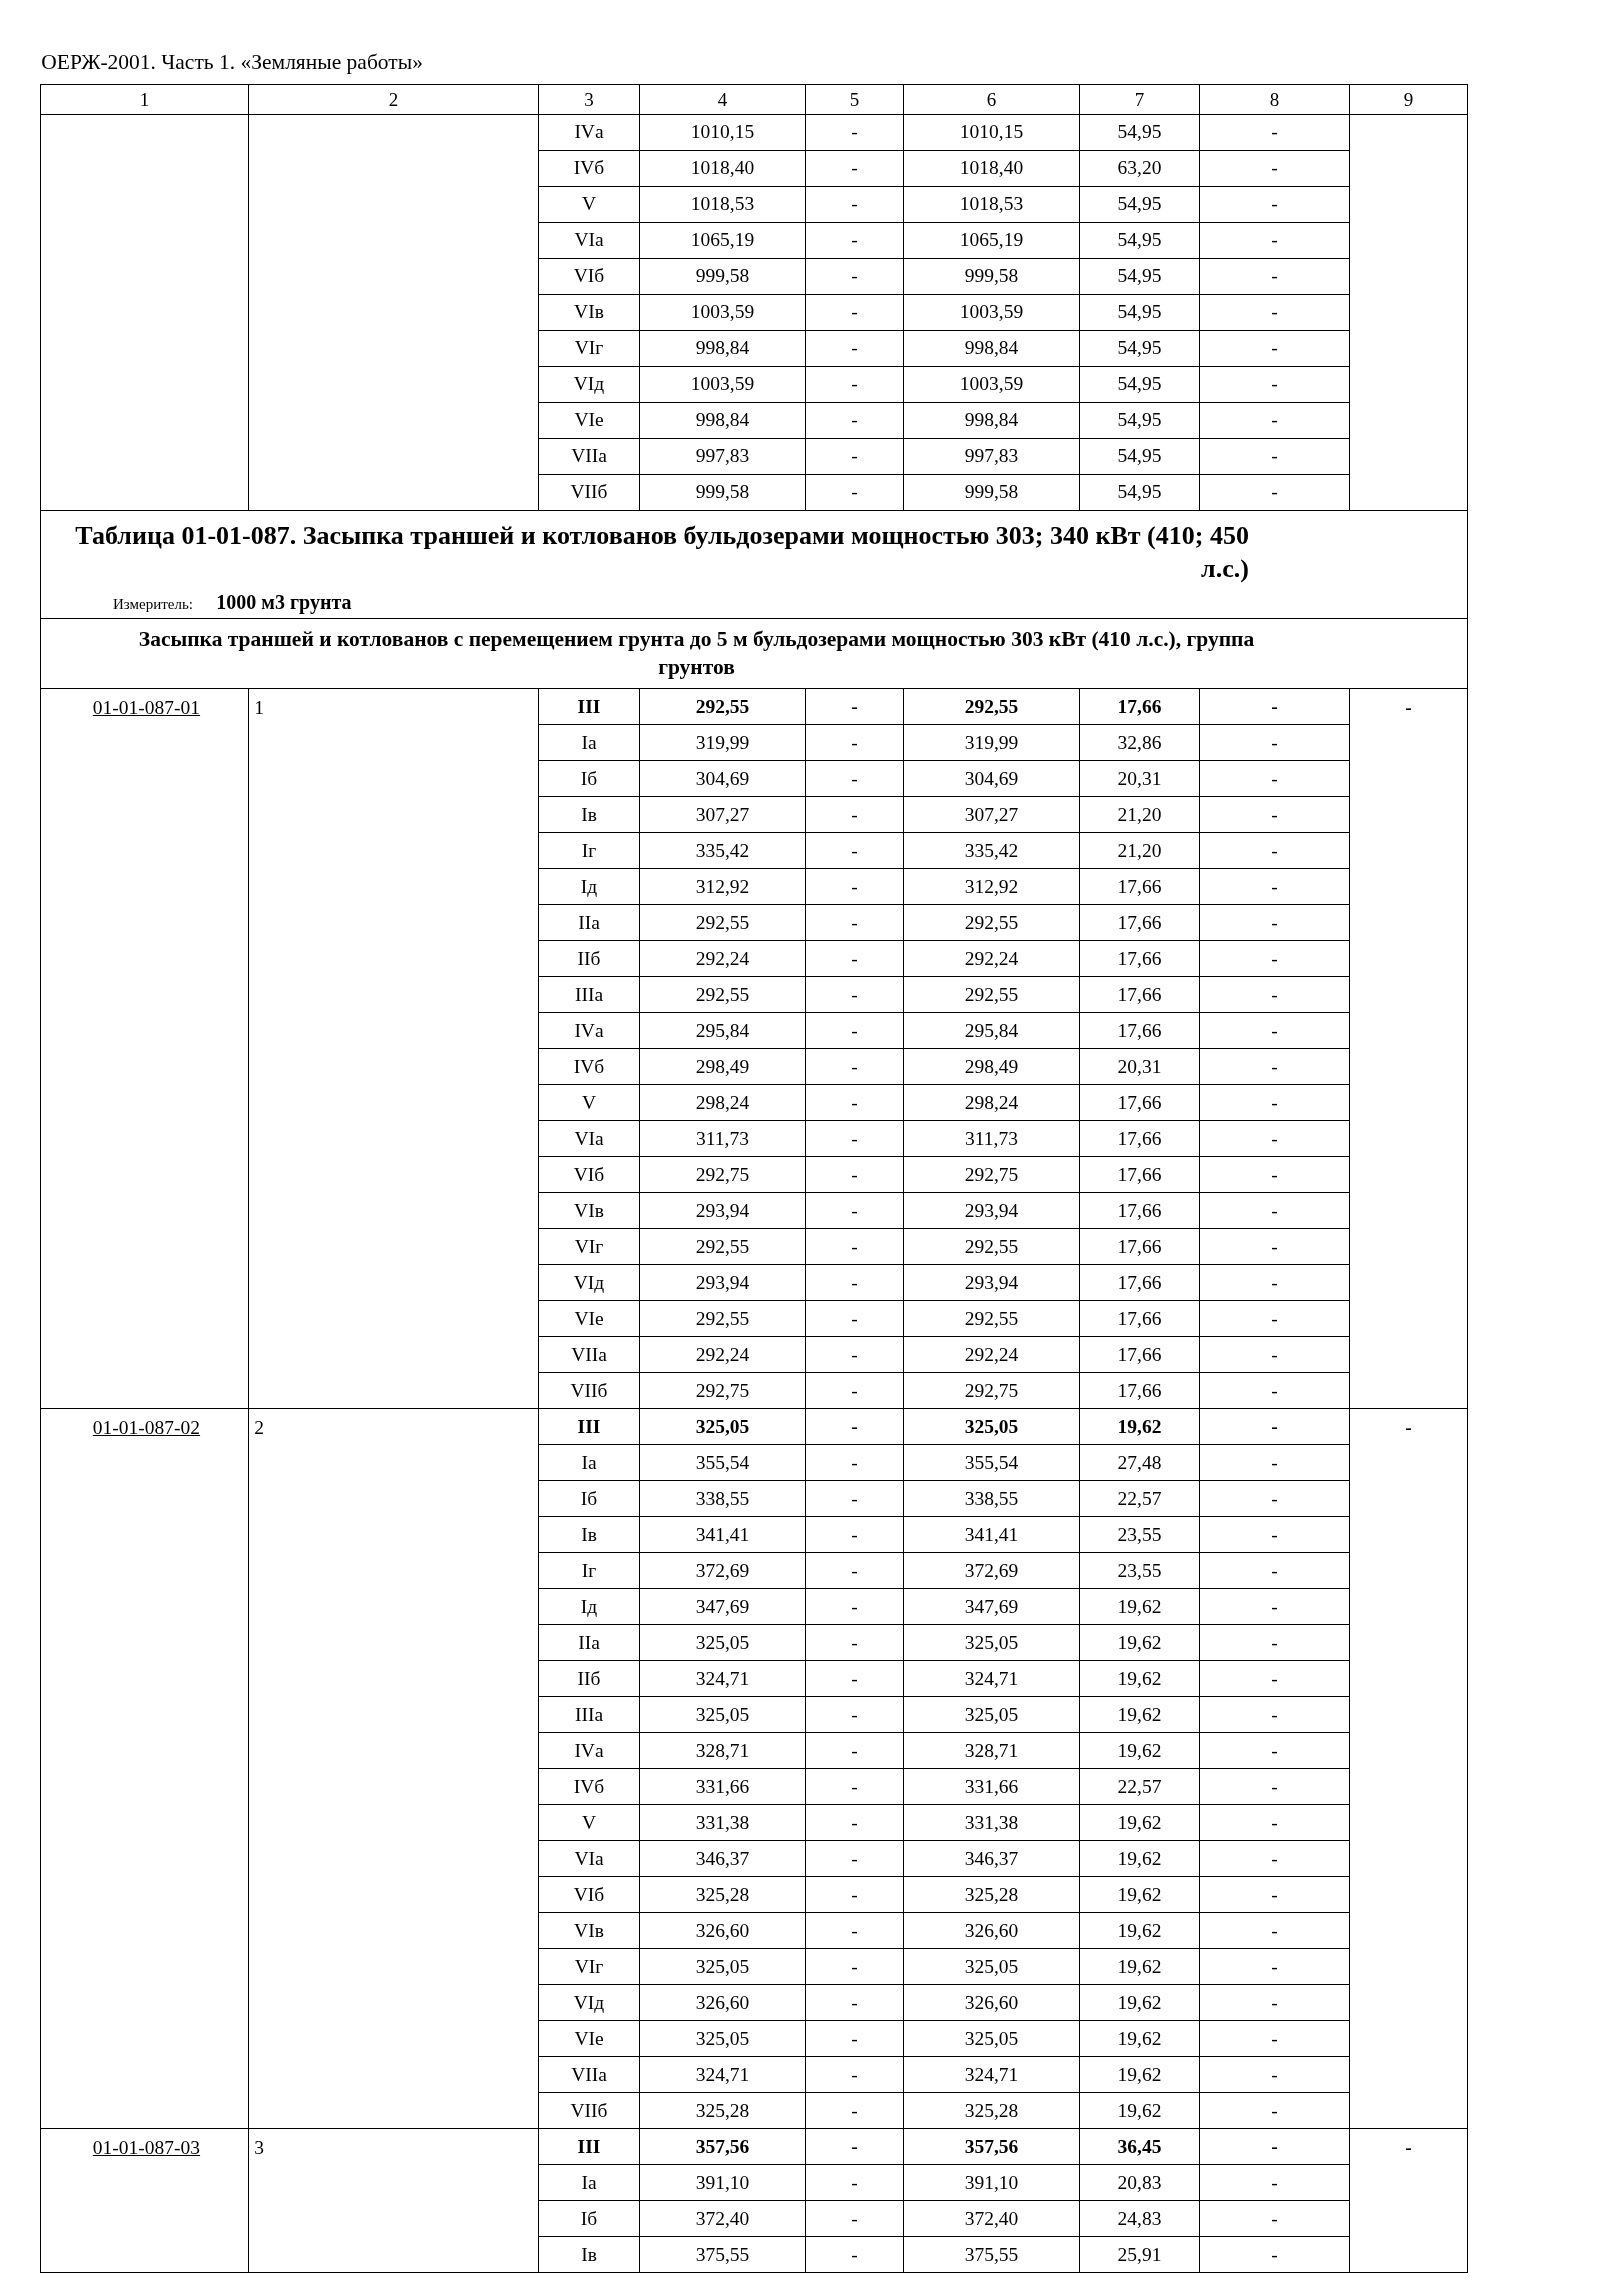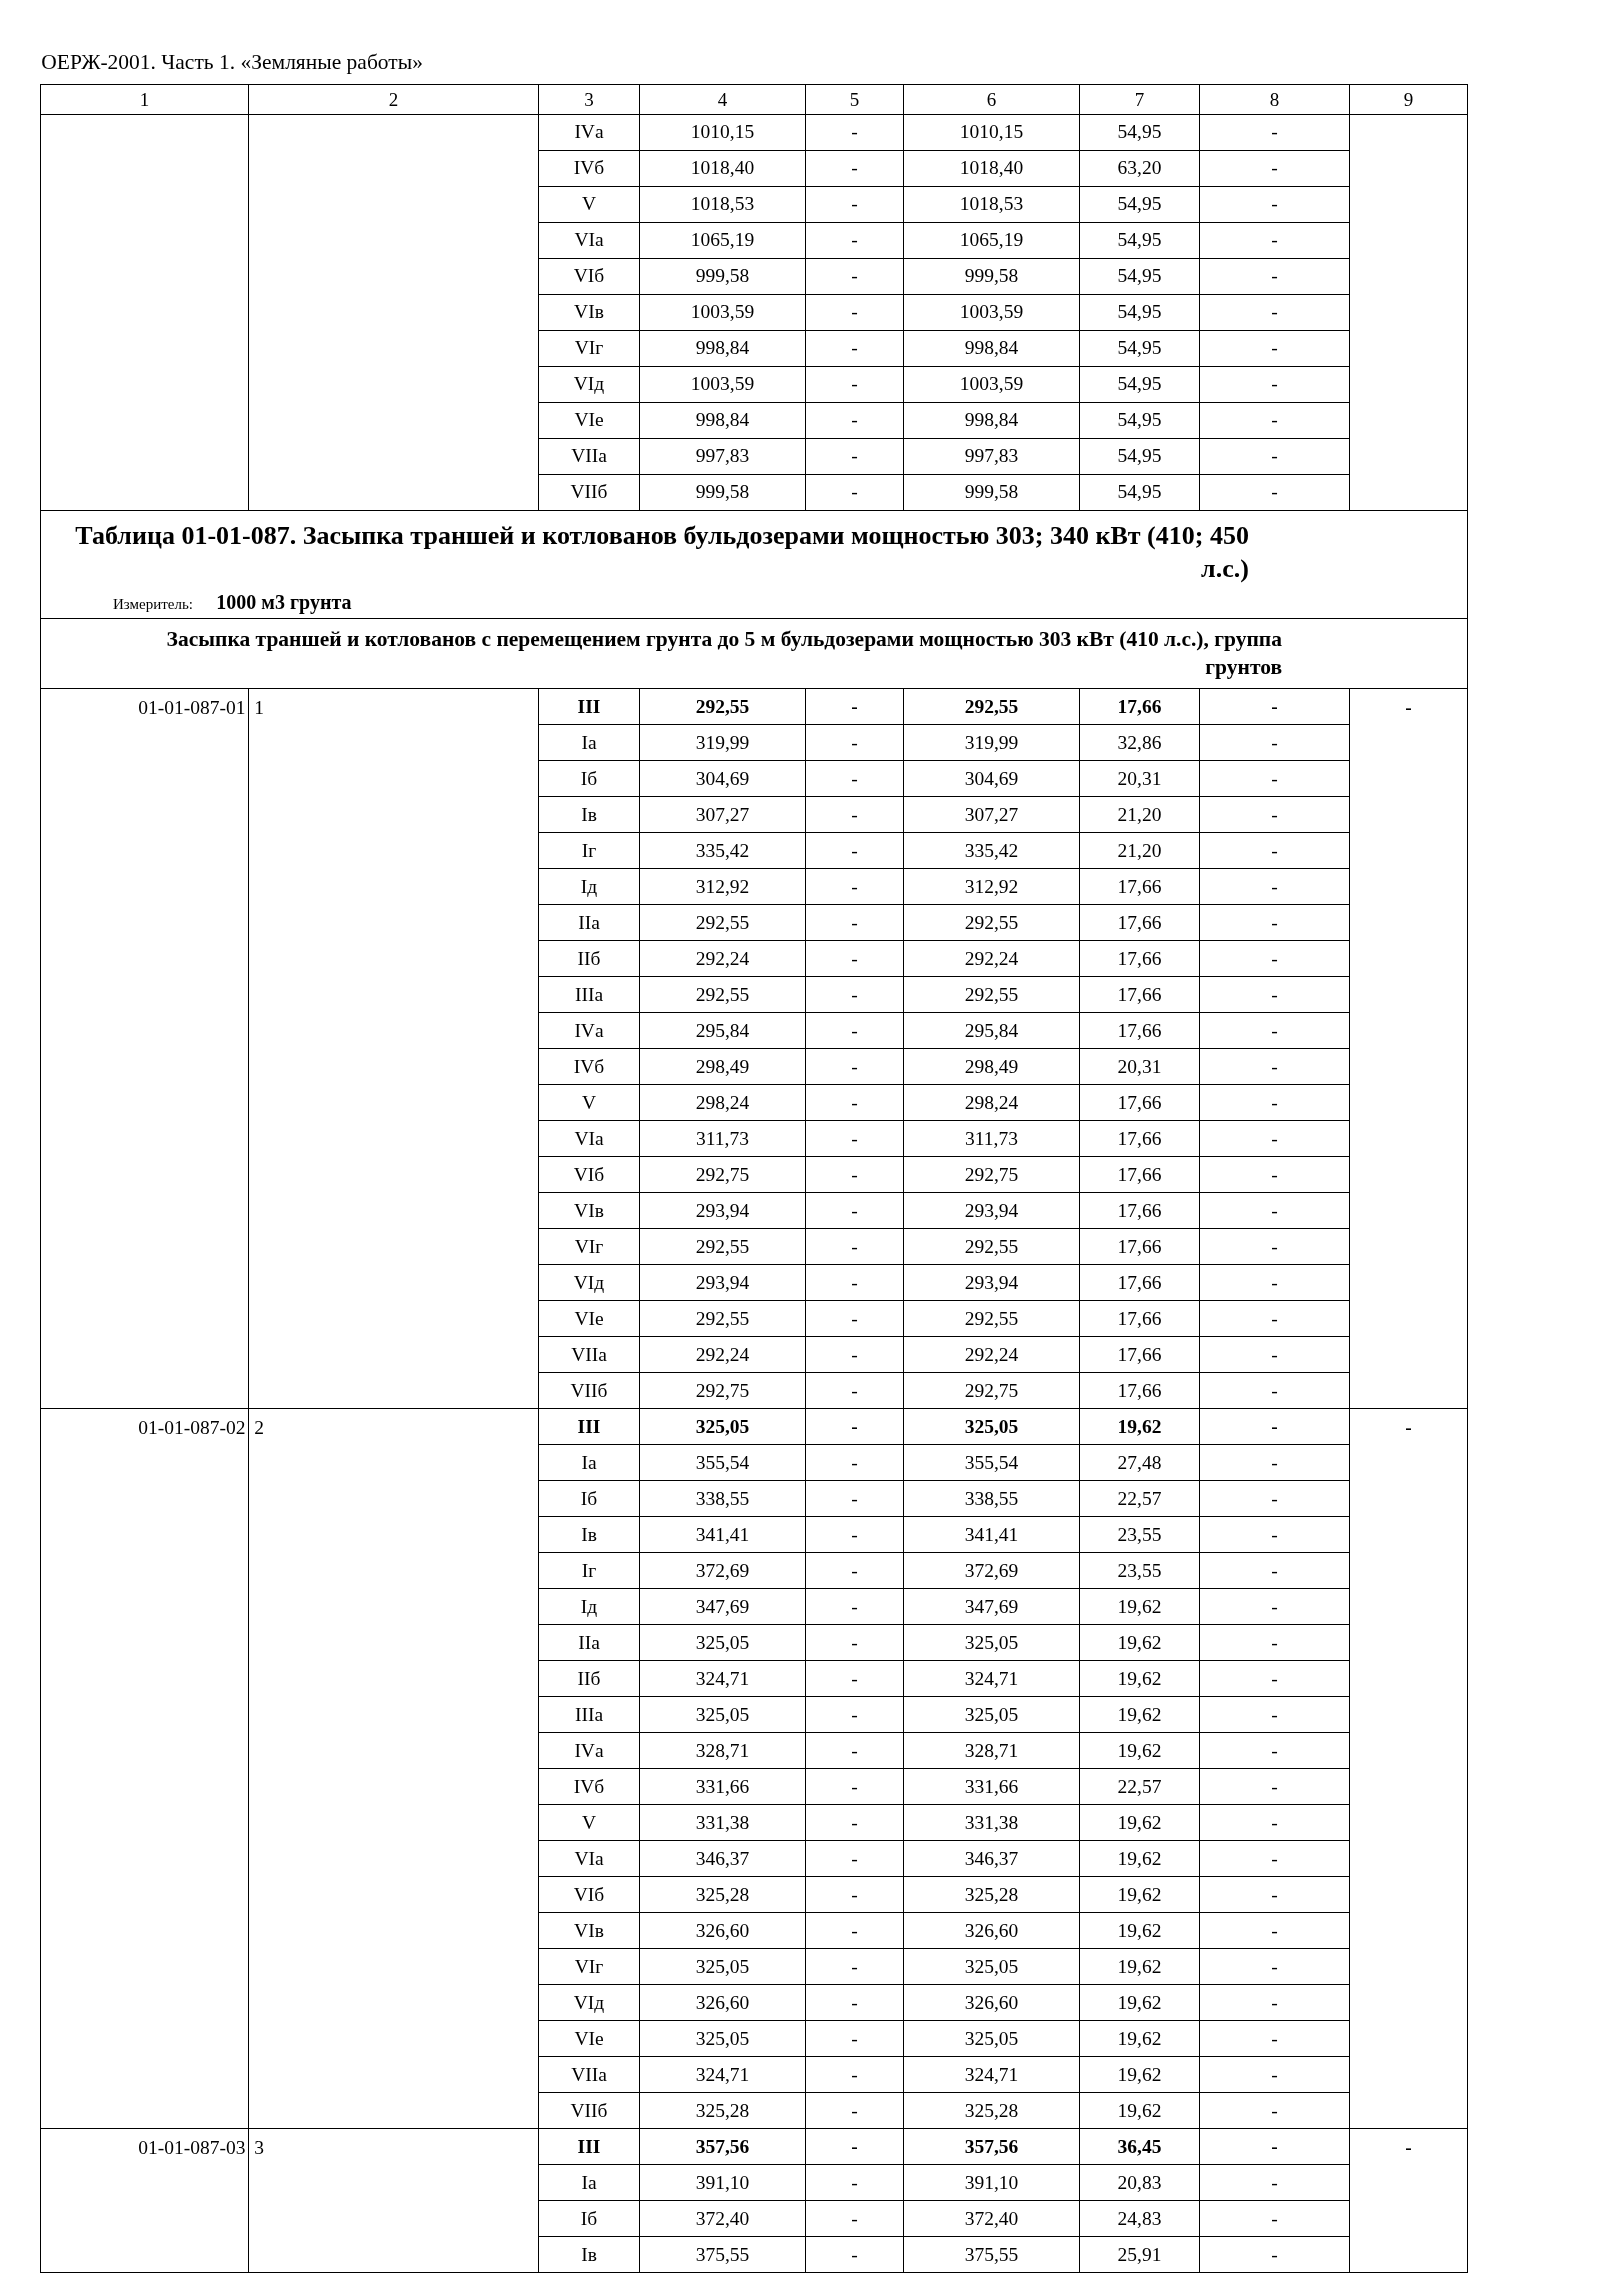--- a/index.html
+++ b/index.html
@@ -31,21 +31,21 @@
     font-size: 19.5px;
     line-height: 1.15;
     height: 36px;
     padding: 1.3px 3.9px;
     text-align: center;
     vertical-align: middle;
     overflow: hidden;
   }
   .rates td.ch { height: 30px; font-size: 19px; }
 
-  td.c-code { text-align: right; vertical-align: top; padding: 7.8px 2.6px 2.6px 6.5px; }
+  td.c-code { text-align: center; vertical-align: top; padding: 7.8px 2.6px 2.6px 6.5px; text-decoration: underline; }
   td.c-grp  { text-align: left; vertical-align: top; padding: 7.8px 2.6px 2.6px 5.2px; }
   td.c-last { vertical-align: top; padding-top: 7.8px; }
 
   .bold { font-weight: bold; }
 
   td.title-cell {
     border-bottom: none;
     text-align: right;
     vertical-align: top;
     height: auto;
@@ -64,21 +64,21 @@
     border-bottom: none;
     text-align: left;
     height: 31px;
     padding: 2.6px 0 2.6px 72px;
     vertical-align: middle;
   }
   .measurer-label { font-size: 15px; }
   .measurer-value { font-weight: bold; font-size: 20px; margin-left: 23.4px; }
 
   td.note-cell {
-    text-align: right;
+    text-align: center;
     height: auto;
     vertical-align: top;
     padding: 6.5px 13px 6.5px 70px;
   }
   .note-text {
     display: block;
     font-weight: bold;
     font-size: 21.5px;
     line-height: 1.3;
     max-width: 1171px;

